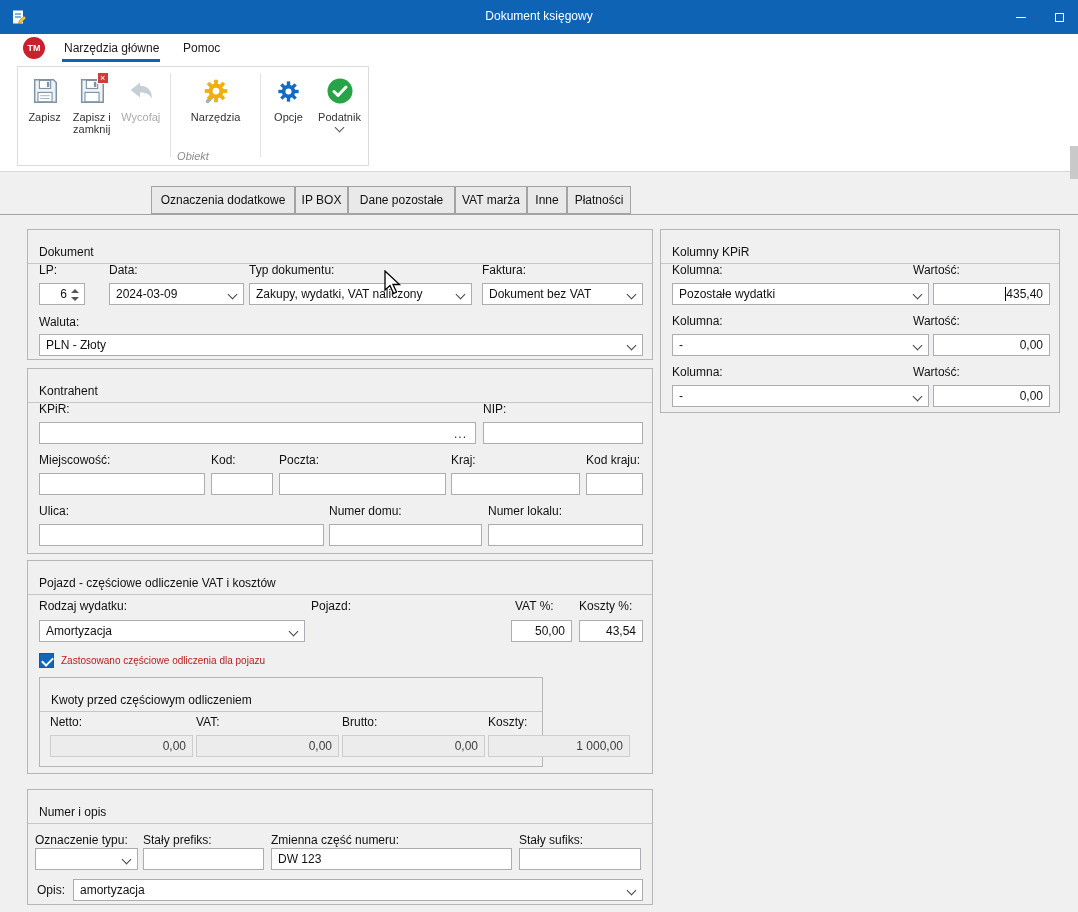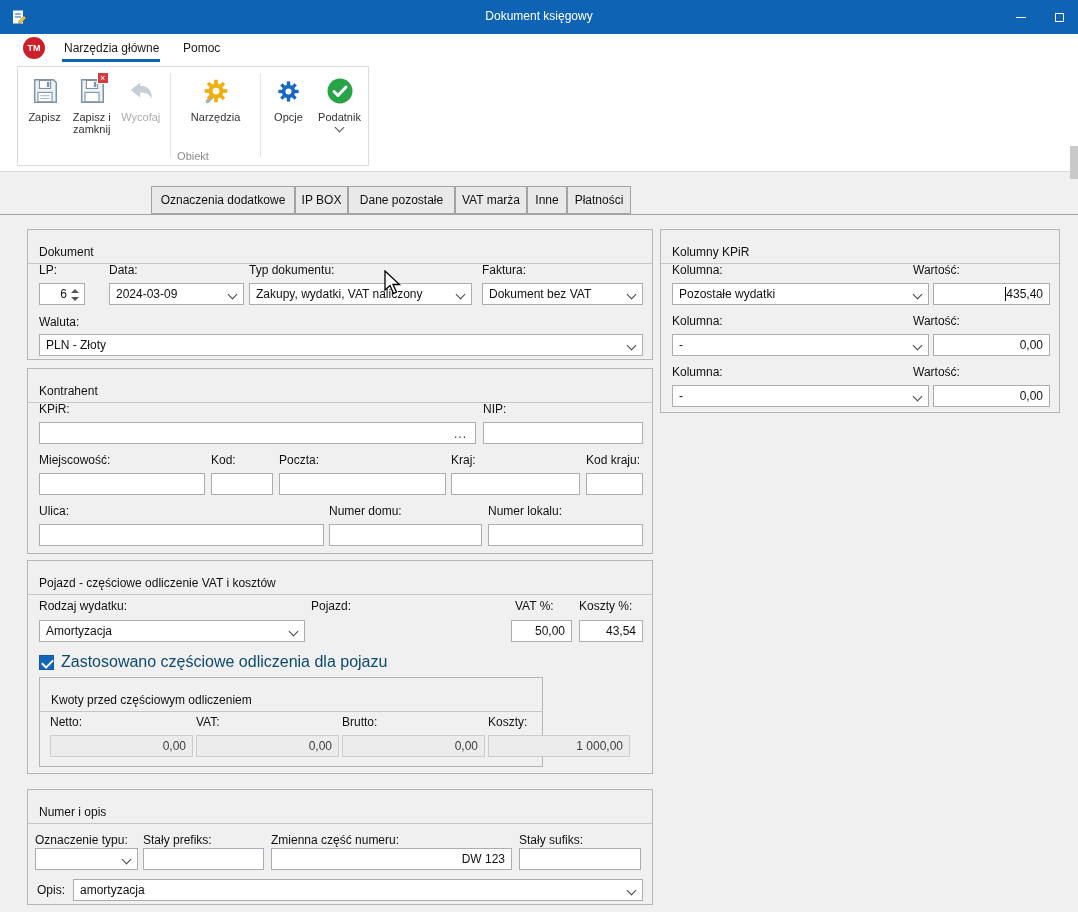--- a/index.html
+++ b/index.html
@@ -27,21 +27,21 @@
   
   .ribbon { left:0; top:63px; width:1078px; height:109px; background:#fff; border-bottom:1px solid #d8d8d8; }
   .ribbon-group { position:absolute; left:17px; top:3px; width:352px; height:100px;
                   border:1px solid #dcdcdc; display:flex; align-items:flex-start; padding:4px 0 0 4px; }
   .rbtn { display:flex; flex-direction:column; align-items:center; padding-top:2px; }
   .ricon { height:36px; display:flex; align-items:center; justify-content:center; position:relative; }
   .rlabel { font-size:11px; color:#333; text-align:center; line-height:12px; margin-top:2px; }
   .rbtn.disabled .rlabel { color:#ababab; }
   .rsep { width:1px; align-self:stretch; margin:2px 5px 8px 5px; background:#e3e3e3; }
   .ribbon-caption { position:absolute; left:0; bottom:3px; width:100%; text-align:center;
-                    font-size:11px; color:#8b8b8b; }
+                    font-size:11px; color:#8b8b8b;font-style:italic; }
   .badge-x { position:absolute; right:-2px; top:-1px; width:12px; height:12px; background:#d23b3b;
              border:1px solid #fff; color:#fff; font-size:9px; line-height:10px; text-align:center; }
   .dd-chev { width:7px; height:7px; border-left:1.4px solid #555; border-bottom:1.4px solid #555;
              transform:rotate(-45deg); margin-top:1px; }
 
   .scroll-thumb { left:1070px; top:146px; width:8px; height:33px; background:#c9c9c9; }
 
   
   .tab { position:absolute; border:1px solid #a3a3a3; background:#e9e9e9; font-size:12px; color:#111;
          display:flex; align-items:center; justify-content:center; }
@@ -51,42 +51,42 @@
   
   .gb { position:absolute; border:1px solid #b6b6b6; }
   .gb-title { height:23px; border-bottom:1px solid #c6c6c6; font-size:12px; color:#111;
               padding:4px 0 0 11px;margin-top:11px; }
   .lbl { position:absolute; font-size:12px; color:#111; white-space:nowrap; height:14px; line-height:14px; }
 
   
   .fld { position:absolute; height:22px; background:#fff; border:1px solid #abadb3; font-size:12px;
          color:#111; display:flex; align-items:center; padding:0 6px; white-space:nowrap; overflow:hidden; }
   .fld.right { justify-content:flex-end; }
-  .fld.center { justify-content:flex-end; }
+  .fld.center { justify-content:flex-start; }
   .fld.dis { background:#ececec; border-color:#cdcdcd; color:#3c3c3c; }
   .combo { padding-right:18px; }
   .combo .chev { position:absolute; right:7px; top:7px; width:7px; height:7px;
                  border-left:1.4px solid #444; border-bottom:1.4px solid #444; transform:rotate(-45deg); }
   .more-btn { position:absolute; right:8px; bottom:2px; font-size:12px; color:#333; letter-spacing:1px; }
   .caret { width:1px; height:14px; background:#000; }
 
   
   .spin { position:absolute; right:2px; top:2px; bottom:2px; width:13px; display:flex; flex-direction:column; }
   .spin > div { flex:1; position:relative; }
   .spin .up::after { content:""; position:absolute; left:2px; top:3px; border-left:4px solid transparent;
                      border-right:4px solid transparent; border-bottom:4px solid #555; }
   .spin .dn::after { content:""; position:absolute; left:2px; top:3px; border-left:4px solid transparent;
                      border-right:4px solid transparent; border-top:4px solid #555; }
 
   
   .checkbox { position:absolute; display:flex; align-items:center; }
   .cb-box { width:15px; height:15px; background:#1166bb; border:1px solid #0f5aa6; position:relative; }
   .cb-box::after { content:""; position:absolute; left:2px; top:3px; width:9px; height:5px;
                    border-left:2px solid #fff; border-bottom:2px solid #fff; transform:rotate(-45deg); }
-  .cb-label { margin-left:7px; font-size:16px; color:#0c4a6e; }
+  .cb-label { margin-left:7px; font-size:10px; color:#b91c1c; }
 </style>
 </head>
 <body>
 
 <div id="window">
 
   <div class="abs titlebar">
     <svg class="abs" style="left:10px; top:8px" width="18" height="18" viewBox="0 0 18 18">
       <rect x="3" y="2.5" width="10" height="13" fill="#fff"></rect>
       <line x1="5" y1="6" x2="11" y2="6" stroke="#0e63b5" stroke-width="1"></line>

